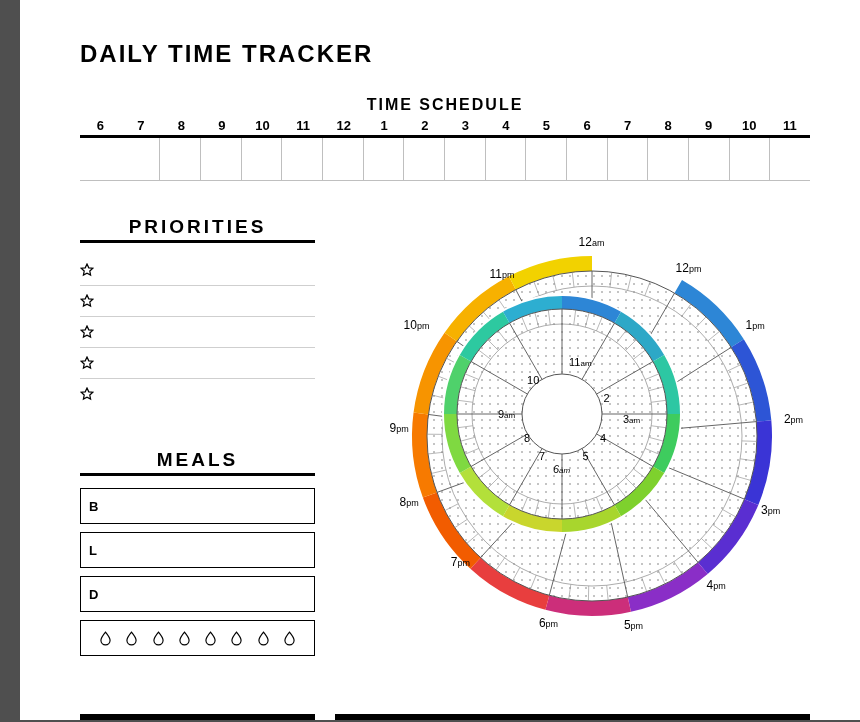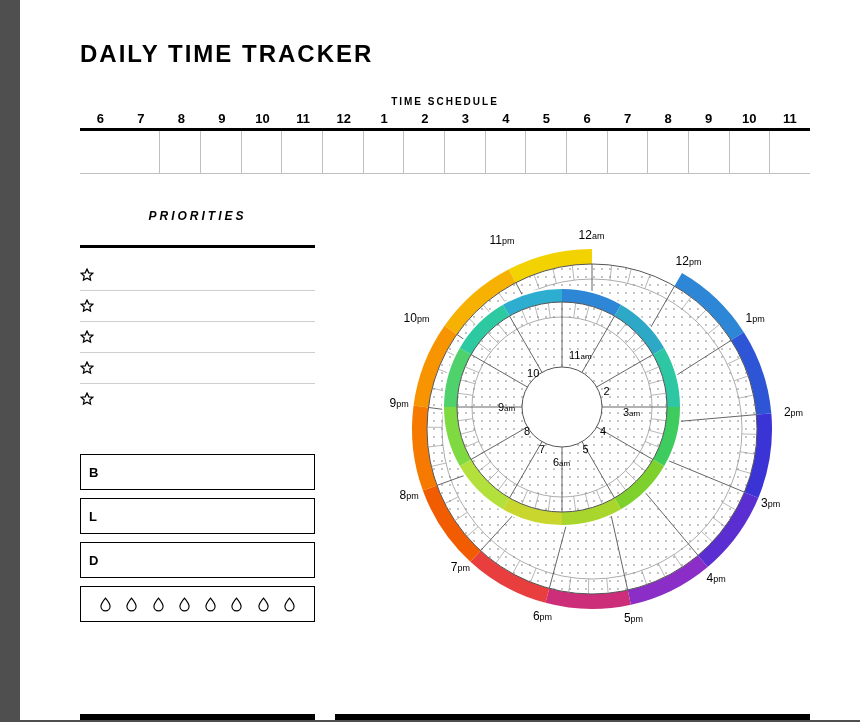--- a/index.html
+++ b/index.html
@@ -18,21 +18,21 @@
     font-weight:700;
     font-size:24px;
     letter-spacing:2px;
   }
 
   
   .sched{margin-top:28px;}
   .sched-title{
     text-align:center;
     font-weight:700;
-    font-size:10px;
+    font-size:16px;
     letter-spacing:2px;
     margin-bottom:4px;
   }
   .sched-hours{
     display:flex;
     border-bottom:3px solid #000;
   }
   .sched-hours span{
     flex:1;
     text-align:center;
@@ -52,27 +52,26 @@
   .sched-boxes div:first-child,
   .sched-boxes div:last-child{border-right:none;}
 
   
   .cols{display:flex;margin-top:35px;gap:18px;}
   .left{width:235px;flex:0 0 235px;}
   .right{flex:1;position:relative;display:flex;justify-content:center;}
 
   .section-head{
     font-weight:700;
-    font-size:12px;
+    font-size:19px;
     letter-spacing:3px;
     text-align:center;
     border-bottom:3px solid #000;
-    padding-bottom:22px;
+    padding-bottom:2px;
     margin-bottom:12px;
-    font-style:italic;
   }
   .prio-row{
     display:flex;
     align-items:center;
     border-bottom:1px solid #cfcfcf;
     height:30px;
   }
   .prio-row:last-child{border-bottom:none;}
   .star-icon{width:14px;height:14px;stroke:#000;stroke-width:1.4;fill:none;margin-right:8px;flex:0 0 14px;}
   .prio-text{flex:1;font-size:12px;}
@@ -199,20 +198,21 @@
             <div class="prio-row">
               <svg class="star-icon" viewBox="0 0 16 16">
                 <path d="M8 1.2l2 4.3 4.7.5-3.5 3.2.9 4.6L8 11.6 3.9 13.8l.9-4.6L1.3 6l4.7-.5z"></path>
               </svg>
               <span class="prio-text"></span>
             </div>
           </div>
       </div>
 
       <div class="meals">
+        <div class="section-head">MEALS</div>
         <div id="meals-list">
             <div class="meal-box">
               <span>B</span>
             </div>
             <div class="meal-box">
               <span>L</span>
             </div>
             <div class="meal-box">
               <span>D</span>
             </div>
@@ -390,32 +390,32 @@
             </g>
         </svg>
         <div id="clock-labels">
             <div class="clk-label" style="left: 250px; top: 26px;">12<span class="amp">am</span></div>
             <div class="clk-label" style="left: 347px; top: 51.9911px; text-align: right;">12<span class="amp">pm</span></div>
             <div class="clk-label" style="left: 413.618px; top: 109px;">1<span class="amp">pm</span></div>
             <div class="clk-label" style="left: 452px; top: 203.092px;">2<span class="amp">pm</span></div>
             <div class="clk-label" style="left: 429.233px; top: 294.241px;">3<span class="amp">pm</span></div>
             <div class="clk-label" style="left: 374.701px; top: 368.613px;">4<span class="amp">pm</span></div>
             <div class="clk-label" style="left: 291.989px; top: 409.401px;">5<span class="amp">pm</span></div>
-            <div class="clk-label" style="left: 201px; top: 407.39px;">6<span class="amp">pm</span></div>
-            <div class="clk-label" style="left: 118.935px; top: 358px;">7<span class="amp">pm</span></div>
+            <div class="clk-label" style="left: 207px; top: 407.39px;">6<span class="amp">pm</span></div>
+            <div class="clk-label" style="left: 118.935px; top: 346px;">7<span class="amp">pm</span></div>
             <div class="clk-label" style="left: 67.6996px; top: 286.352px; text-align: right;">8<span class="amp">pm</span></div>
-            <div class="clk-label" style="left: 57.6597px; top: 194px;">9<span class="amp">pm</span></div>
+            <div class="clk-label" style="left: 57.6597px; top: 212px;">9<span class="amp">pm</span></div>
             <div class="clk-label" style="left: 75px; top: 108.726px;">10<span class="amp">pm</span></div>
-            <div class="clk-label" style="left: 160.421px; top: 31px;">11<span class="amp">pm</span></div>
+            <div class="clk-label" style="left: 160.421px; top: 58px;">11<span class="amp">pm</span></div>
             <div class="clk-label clk-inner" style="left: 238.811px; top: 146.317px;">11<span class="amp">am</span></div>
             <div class="clk-label clk-inner" style="left: 265.105px; top: 181.583px;">2</div>
             <div class="clk-label clk-inner" style="left: 290px; top: 202.794px;">3<span class="amp">am</span></div>
             <div class="clk-label clk-inner" style="left: 261.569px; top: 222px;">4</div>
             <div class="clk-label clk-inner" style="left: 244px; top: 239.569px;">5</div>
-            <div class="clk-label clk-inner" style="left: 220px; top: 253px;">6<span class="amp">am</span></div>
+            <div class="clk-label clk-inner" style="left: 220px; top: 253px; font-style: italic;">6<span class="amp">am</span></div>
             <div class="clk-label clk-inner" style="left: 200.56px; top: 239.69px;">7</div>
             <div class="clk-label clk-inner" style="left: 185.596px; top: 222.09px;">8</div>
             <div class="clk-label clk-inner" style="left: 165px; top: 198px;">9<span class="amp">am</span></div>
             <div class="clk-label clk-inner" style="left: 191.717px; top: 164.294px;">10</div>
           </div>
       </div>
     </div>
 
   </div>
 

